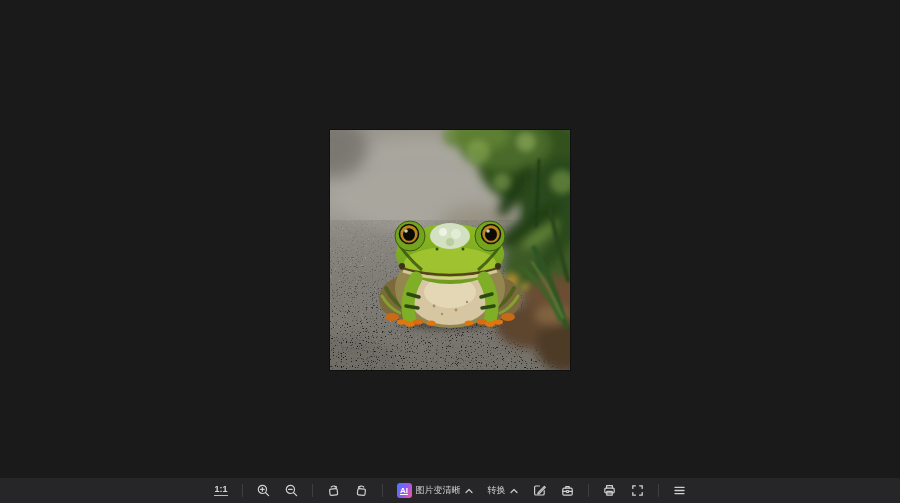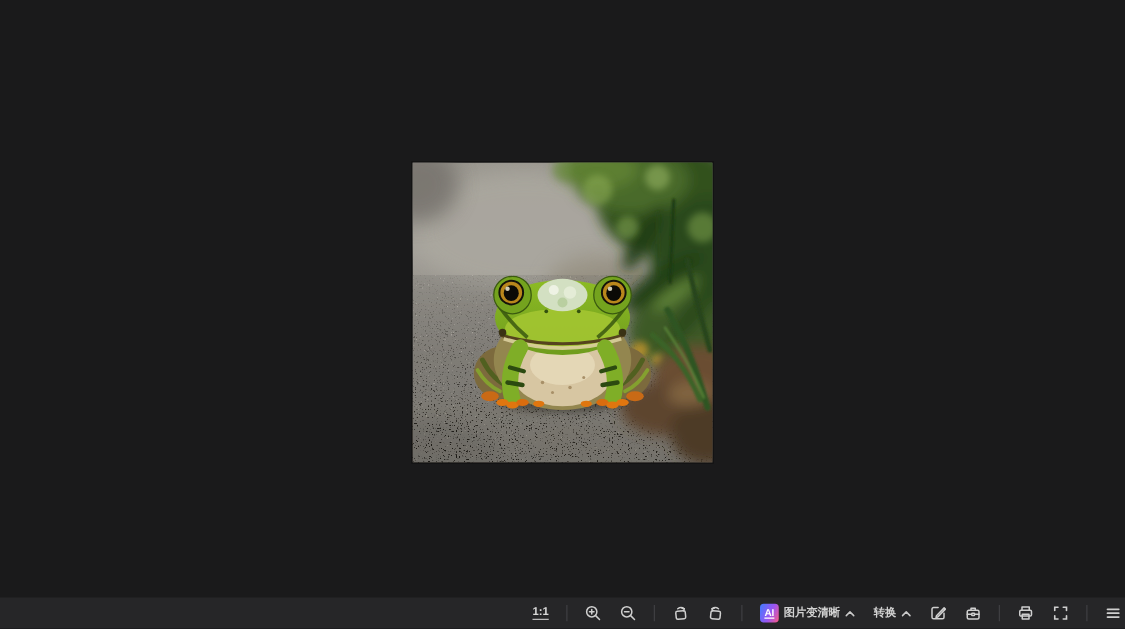--- a/index.html
+++ b/index.html
@@ -11,28 +11,28 @@
   
   .viewer{position:absolute;left:0;top:0;width:900px;height:478px;background:#1a1a1b;}
   .photo{
     position:absolute;left:330px;top:130px;width:240px;height:240px;
     box-shadow:0 0 0 1px rgba(0,0,0,.35);
   }
   .photo svg{display:block;width:240px;height:240px;}
   
   .toolbar{
     position:absolute;left:0;top:478px;width:900px;height:25px;
-    background:#262628;display:flex;align-items:center;justify-content:flex-end;
+    background:#262628;display:flex;align-items:center;justify-content:center;
   }
   .tb-inner{display:flex;align-items:center;gap:9px;}
   .tb-btn{
     display:flex;align-items:center;gap:4px;background:transparent;border:none;
     padding:2px 3px;cursor:pointer;color:#cfcfcf;border-radius:3px;
   }
-  .tb-label{font-size:9px;color:#d2d2d2;line-height:1;white-space:nowrap;font-weight:bold;}
+  .tb-label{font-size:9px;color:#d2d2d2;line-height:1;white-space:nowrap;}
   .ratio-label{font-size:9px;font-weight:700;color:#d8d8d8;border-bottom:1px solid #b9b9b9;padding-bottom:1px;line-height:1;}
   .tb-sep{width:1px;height:13px;background:#3e3e41;margin:0 2px;}
   .icon{display:flex;align-items:center;justify-content:center;}
   .icon svg{display:block;}
   .ai-badge{
     width:15px;height:15px;border-radius:3px;
     background:linear-gradient(115deg,#3f7cff 0%,#9a55f2 55%,#fb5a82 100%);
     color:#fff;font-size:8px;font-weight:700;
     display:flex;align-items:center;justify-content:center;line-height:1;text-decoration:underline;
   }

